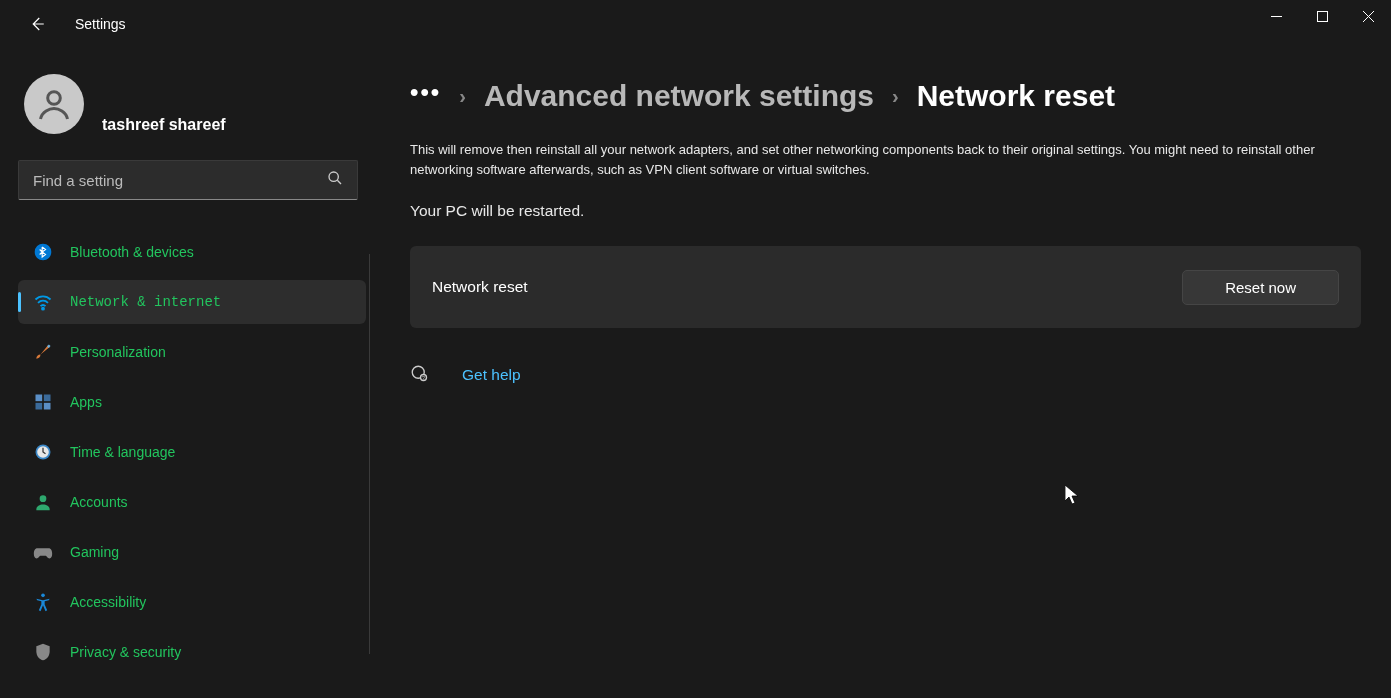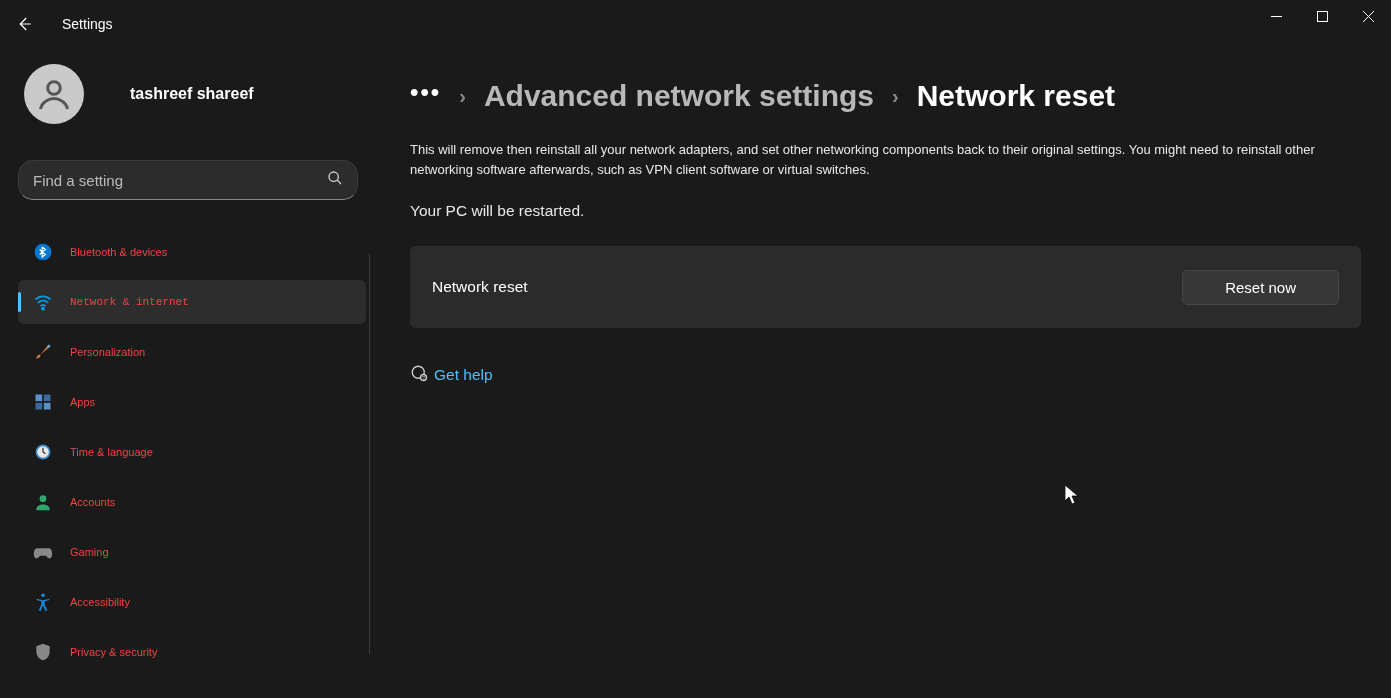--- a/index.html
+++ b/index.html
@@ -9,21 +9,21 @@
     background: #1a1a1a;
     color: #ffffff;
     font-family: "Segoe UI", sans-serif;
     overflow: hidden;
     position: relative;
   }
   .titlebar {
     height: 48px;
     display: flex;
     align-items: center;
-    padding: 0 4px;
+    padding: 0 17px;
   }
   .back-btn {
     width: 40px;
     height: 40px;
     display: flex;
     align-items: center;
     justify-content: center;
     cursor: pointer;
   }
   .app-title {
@@ -57,26 +57,25 @@
   .sidebar-scroll-edge {
     position: absolute;
     right: 0;
     top: 206px;
     width: 1px;
     height: 400px;
     background: #3a3a3a;
   }
   .profile {
     display: flex;
-    align-items: center;
+    align-items: flex-end;
     height: 80px;
     padding-left: 6px;
     margin-top: 6px;
     cursor: pointer;
-    gap: 28px;
   }
   .avatar {
     width: 60px;
     height: 60px;
     border-radius: 50%;
     background: #c9c9c9;
     display: flex;
     align-items: center;
     justify-content: center;
   }
@@ -87,21 +86,21 @@
     font-weight: 600;
   }
   .search-box {
     margin-top: 26px;
     margin-right: 10px;
     width: 340px;
     height: 40px;
     background: #2c2c2c;
     border: 1px solid #3a3a3a;
     border-bottom: 1px solid #888;
-    border-radius: 15px;
+    border-radius: 2px;
     display: flex;
     align-items: center;
     padding: 0 14px;
   }
   .search-box input {
     flex: 1;
     background: transparent;
     border: none;
     outline: none;
     color: #ccc;
@@ -140,22 +139,22 @@
   .nav-icon {
     width: 22px;
     height: 22px;
     display: flex;
     align-items: center;
     justify-content: center;
     margin-right: 16px;
     font-size: 18px;
   }
   .nav-label {
-    font-size: 11px;
-    color: #ef4444;
+    font-size: 14px;
+    color: #22c55e;
   }
   .main {
     flex: 1;
     padding: 30px 30px 0 40px;
   }
   .breadcrumb {
     display: flex;
     align-items: center;
     gap: 18px;
     font-size: 30px;
@@ -213,21 +212,21 @@
     color: #fff;
     font-size: 15px;
     cursor: pointer;
   }
   .links {
     margin-top: 36px;
   }
   .help-link {
     display: flex;
     align-items: center;
-    gap: 4px;
+    gap: 32px;
     margin-bottom: 18px;
     cursor: pointer;
   }
   .help-link .link-icon {
     width: 20px;
     color: #ccc;
   }
   .help-link .link-text {
     color: #4cc2ff;
     font-size: 15.5px;

